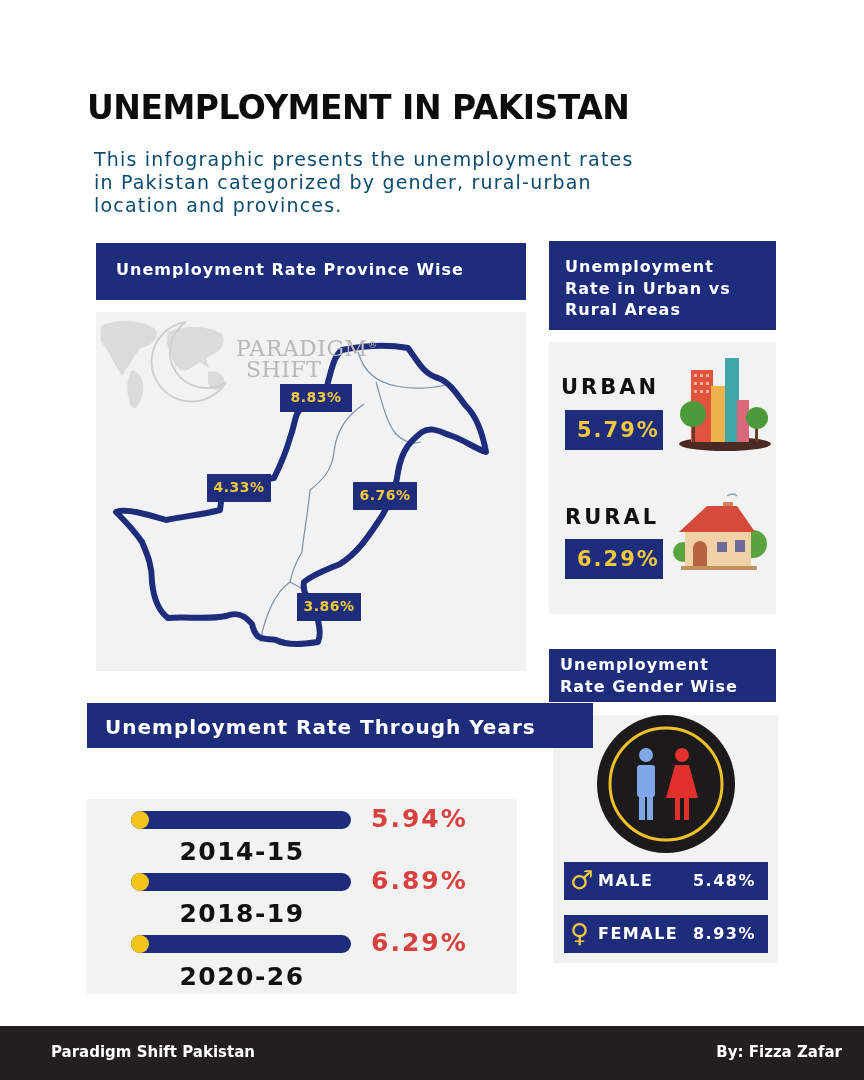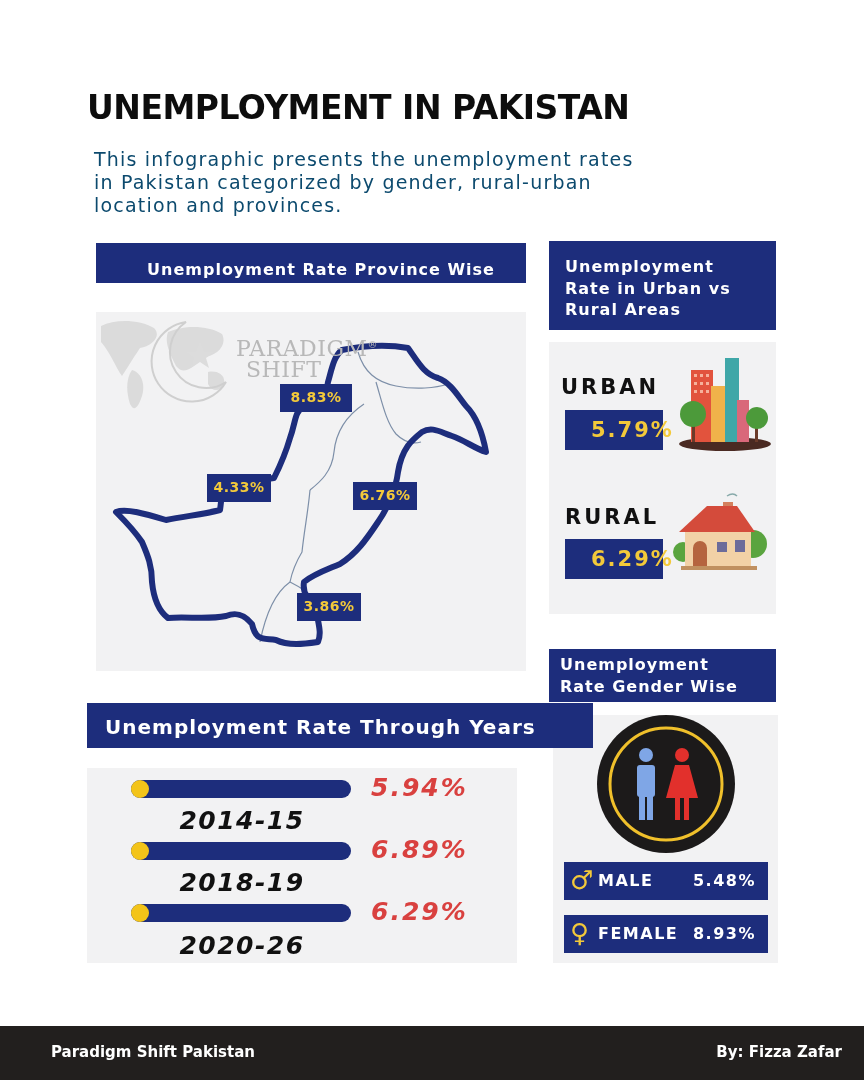--- a/index.html
+++ b/index.html
@@ -19,21 +19,21 @@
     }
 
     .hdr {
       position: absolute; background: #1d2d7c; color: #ffffff;
       font-family: "DejaVu Sans", sans-serif; font-weight: bold;
       letter-spacing: 1px; font-size: 16px;
     }
     .panel { position: absolute; background: #f2f2f3; }
 
     
-    .hdr-province { left: 96px; top: 243px; width: 430px; height: 40px; padding: 17px 0 0 20px; font-size: 16px; text-align: center; }
+    .hdr-province { left: 96px; top: 243px; width: 430px; height: 57px; padding: 17px 0 0 20px; font-size: 16px; }
     .panel-map { left: 96px; top: 312px; width: 430px; height: 359px; overflow: hidden; }
     .map-svg { position: absolute; left: 0; top: 0; }
     .rate-tag {
       position: absolute; background: #1d2d7c; color: #f3c93a;
       font-weight: bold; font-size: 14px; text-align: center;
       line-height: 26px; height: 28px; letter-spacing: 0.5px;
     }
     .watermark {
       position: absolute; left: 140px; top: 22px; color: #b8b8b8;
       font-family: "DejaVu Serif", serif; font-size: 22px; line-height: 21px;
@@ -41,37 +41,37 @@
     }
 
     
     .hdr-urban { left: 549px; top: 241px; width: 227px; height: 89px; padding: 15px 0 0 16px; font-size: 16px; line-height: 21.5px; }
     .panel-urban { left: 549px; top: 342px; width: 227px; height: 272px; }
     .area-label {
       position: absolute; font-weight: bold; font-size: 21px; letter-spacing: 3px; color: #111;
     }
     .area-value {
       position: absolute; background: #1d2d7c; color: #f3c93a; font-weight: bold;
-      font-size: 21px; letter-spacing: 2px; height: 40px; line-height: 40px; padding-left: 26px; width: 98px;
+      font-size: 21px; letter-spacing: 2px; height: 40px; line-height: 40px; padding-left: 12px; width: 98px;
     }
 
     
     .hdr-gender { left: 549px; top: 649px; width: 227px; height: 53px; padding: 5px 0 0 11px; font-size: 16px; line-height: 22px; }
     .panel-gender { left: 553px; top: 715px; width: 225px; height: 248px; }
     .gender-row {
       position: absolute; left: 11px; width: 204px; height: 38px; background: #1d2d7c;
       color: #ffffff; font-weight: bold; font-size: 16px; letter-spacing: 1.5px;
     }
     .gender-row .sym { position: absolute; left: 6px; top: 2px; color: #f3c93a; font-size: 26px; line-height: 32px; }
     .gender-row .lab { position: absolute; left: 34px; top: 0; line-height: 38px; }
     .gender-row .val { position: absolute; right: 12px; top: 0; line-height: 38px; }
 
     
     .hdr-years { left: 87px; top: 703px; width: 506px; height: 45px; padding: 12px 7px 0 18px; font-size: 20px; }
-    .panel-years { left: 87px; top: 768px; width: 430px; height: 195px; font-style: italic; }
+    .panel-years { left: 87px; top: 799px; width: 430px; height: 195px; }
     .bar {
       position: absolute; left: 44px; width: 220px; height: 18px; border-radius: 9px; background: #1d2d7c;
     }
     .bar .dot {
       position: absolute; left: 0; top: 0; width: 18px; height: 18px; border-radius: 50%; background: #f3c419;
     }
     .year-label {
       position: absolute; left: 90px; width: 130px; text-align: center;
       font-weight: bold; font-size: 25px; letter-spacing: 1.5px; color: #111;
     }

